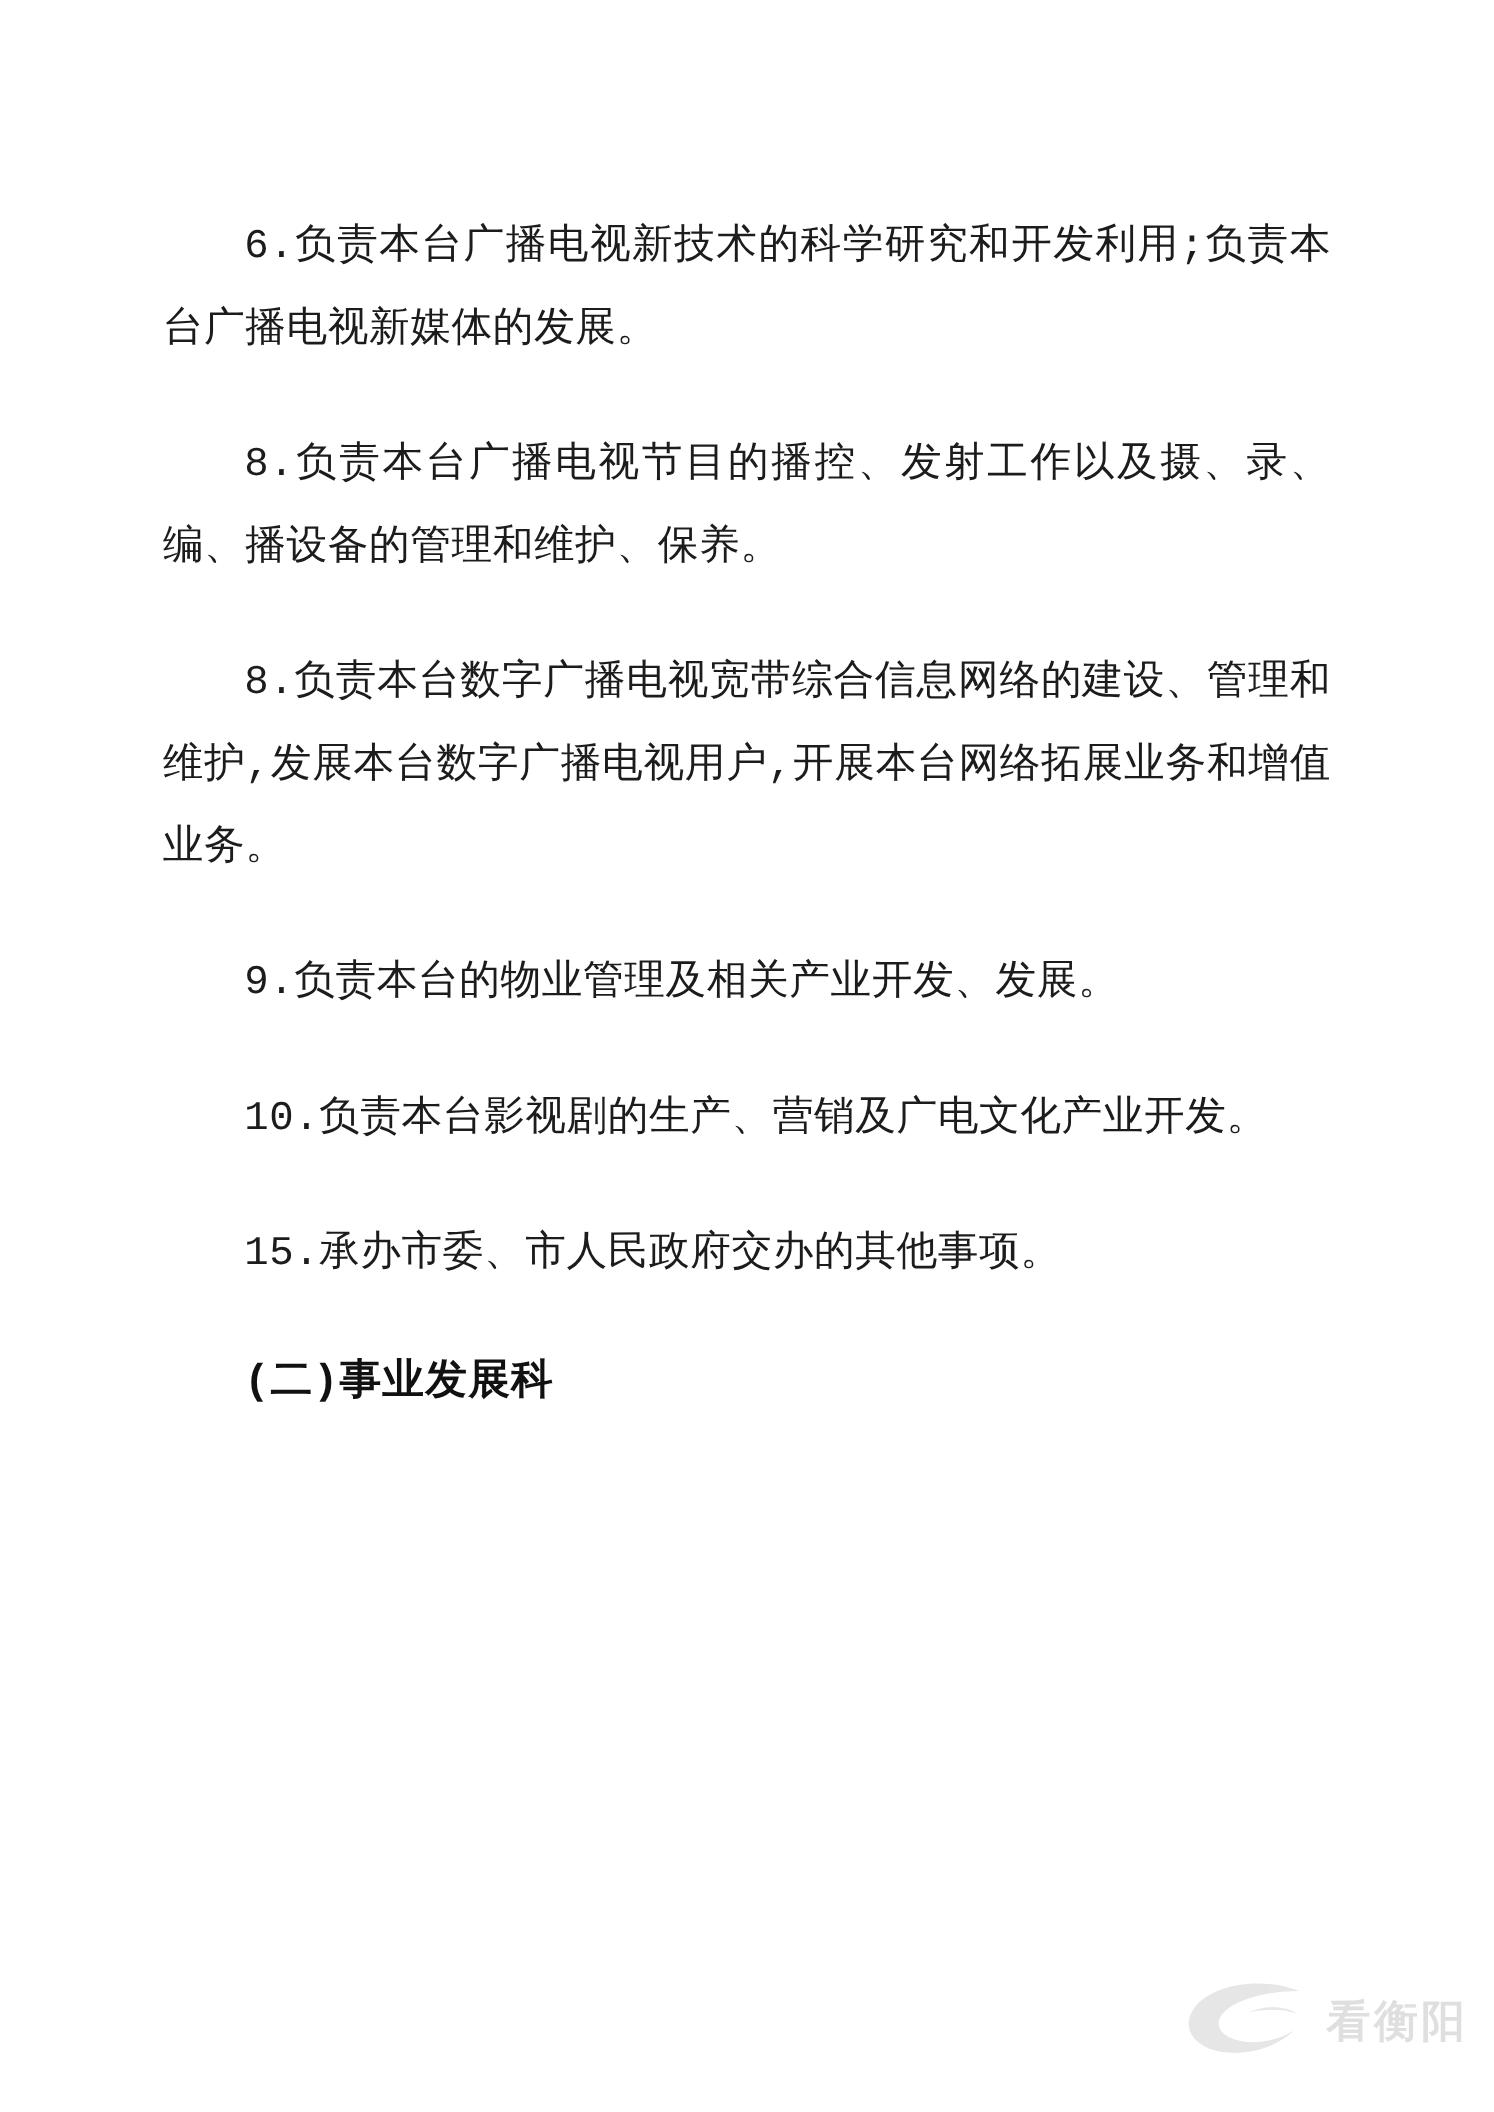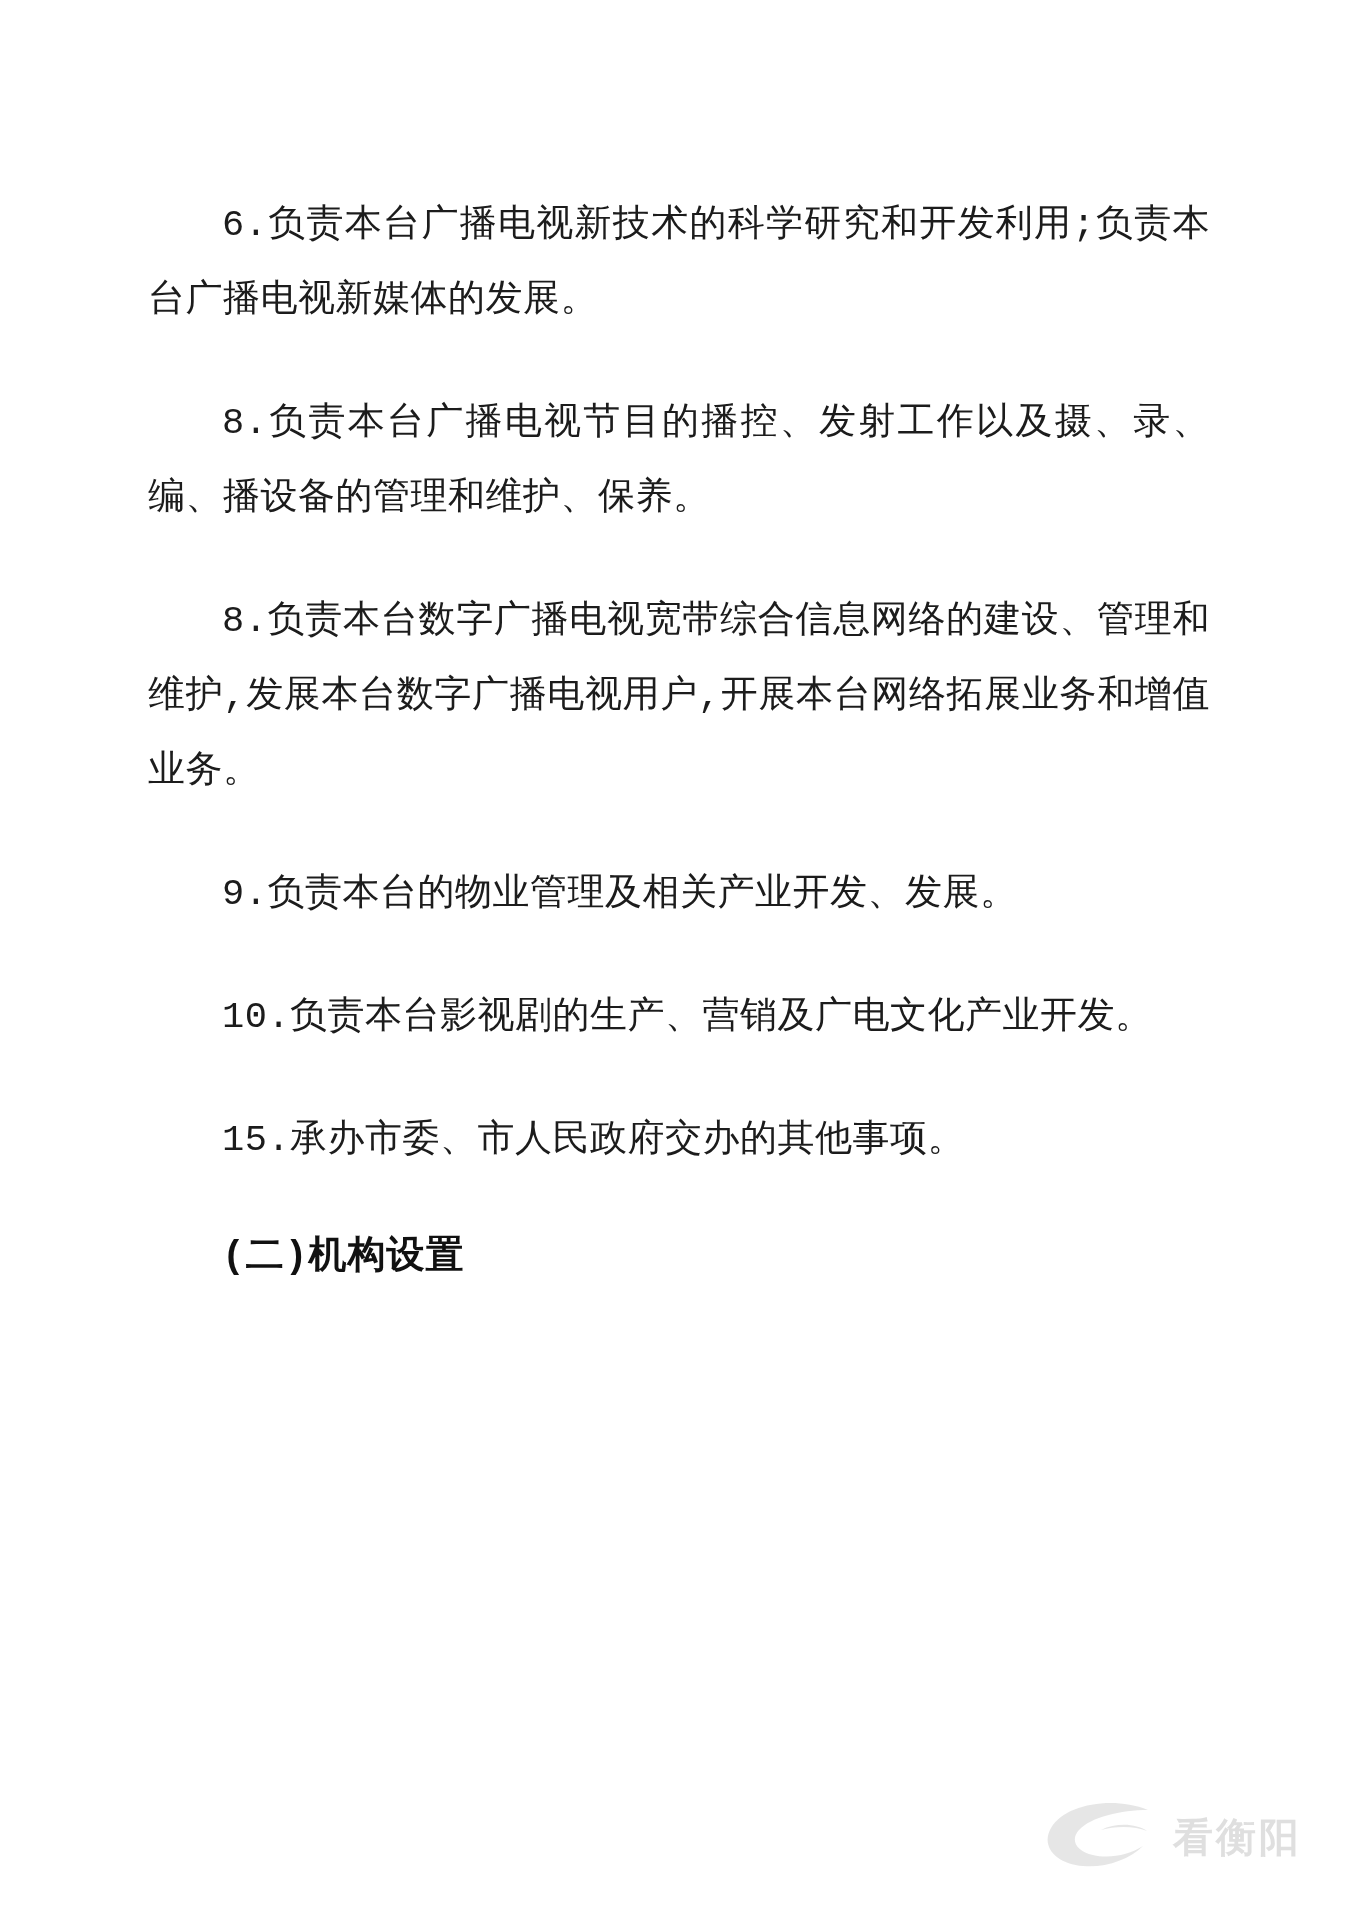--- a/index.html
+++ b/index.html
@@ -46,21 +46,21 @@
     font-weight: 700;
     color: #111111;
     letter-spacing: 1px;
   }
   .para.no-gap {
     margin-bottom: 0;
   }
   
   .watermark {
     position: absolute;
-    right: 56px;
+    right: 23px;
     bottom: 46px;
     display: flex;
     align-items: center;
     gap: 14px;
     opacity: 0.45;
   }
   .wm-mark {
     position: relative;
     width: 116px;
     height: 74px;
@@ -81,21 +81,21 @@
 
   <div class="content">
 
     <p class="para">6.负责本台广播电视新技术的科学研究和开发利用;负责本台广播电视新媒体的发展。</p>
     <p class="para">8.负责本台广播电视节目的播控、发射工作以及摄、录、编、播设备的管理和维护、保养。</p>
     <p class="para">8.负责本台数字广播电视宽带综合信息网络的建设、管理和维护,发展本台数字广播电视用户,开展本台网络拓展业务和增值业务。</p>
     <p class="para">9.负责本台的物业管理及相关产业开发、发展。</p>
     <p class="para">10.负责本台影视剧的生产、营销及广电文化产业开发。</p>
     <p class="para tight">15.承办市委、市人民政府交办的其他事项。</p>
 
-    <h2 class="section-heading">(二)机构设置</h2>
+    <h2 class="section-heading">(二)事业发展科</h2>
 
   </div>
 
   <div class="watermark">
     <span class="wm-mark">
       <svg width="116" height="74" viewBox="0 0 116 74" xmlns="http://www.w3.org/2000/svg">
         <path d="M105 10 C70 -4 22 4 8 28 C-3 47 14 64 40 66 C62 68 86 60 100 46 C86 55 66 59 50 55 C33 51 27 40 36 30 C48 17 78 10 105 10 Z" fill="#c9c9c9"></path>
         <path d="M58 30 C72 26 92 26 104 31 C94 24 74 22 58 30 Z" fill="#c9c9c9"></path>
       </svg>
     </span>

